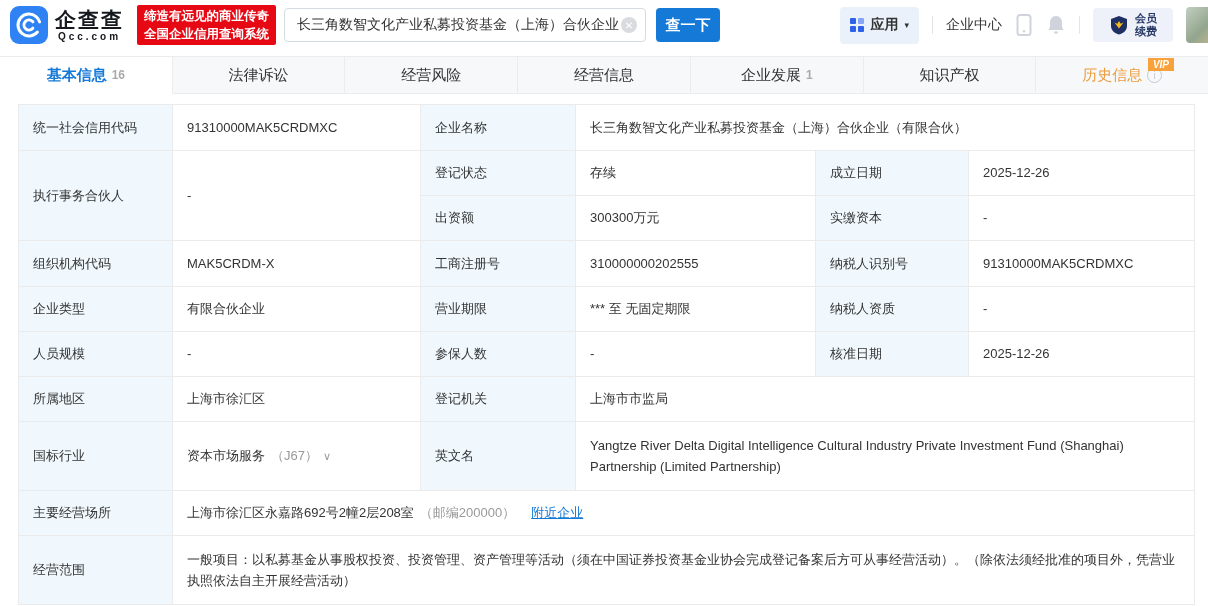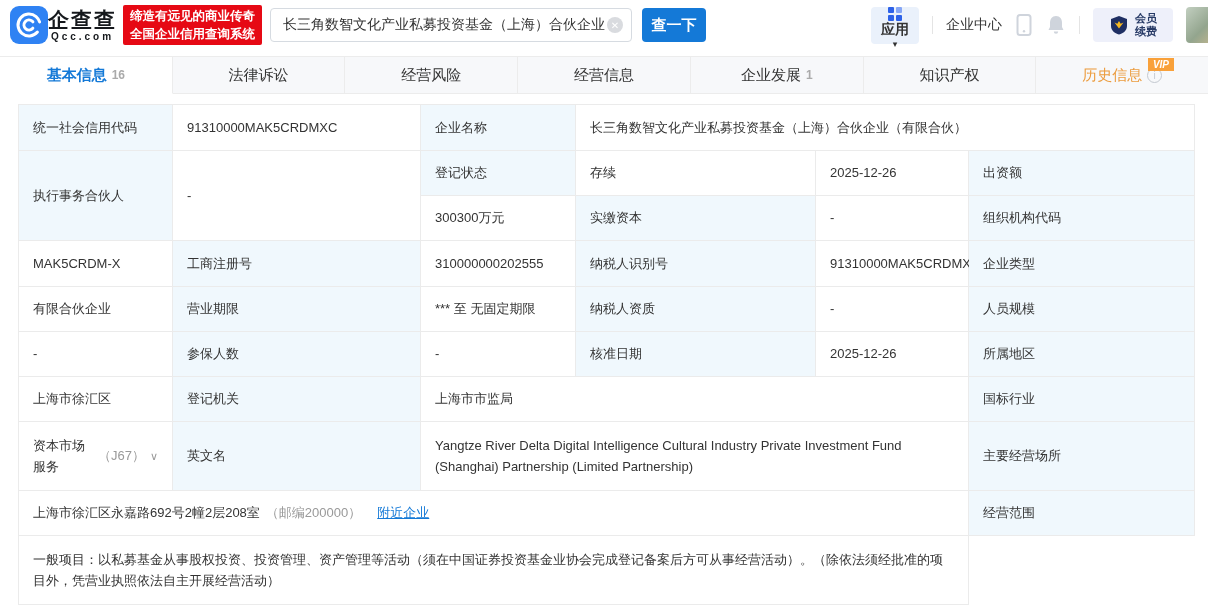--- a/index.html
+++ b/index.html
@@ -1,40 +1,40 @@
 <!DOCTYPE html>
 <html><head>
 <meta charset="utf-8">
 <style>
   * { margin:0; padding:0; box-sizing:border-box; }
   html,body { width:1208px; height:606px; overflow:hidden; background:#fff;
     font-family:"Liberation Sans","DejaVu Sans",sans-serif; color:#333; }
 
   
   .header { height:50px; display:flex; align-items:center; padding-left:10px; background:#fff; }
-  .logo-wrap { display:flex; align-items:center; }
+  .logo-wrap { display:flex; align-items:center; gap:7px; }
   .brand-col { display:flex; flex-direction:column; align-items:center; }
   .brand { font-size:21px; font-weight:bold; color:#15181c; letter-spacing:2px; line-height:22px; }
   .brand-domain { font-size:10px; font-weight:bold; color:#15181c; letter-spacing:3px; line-height:11px; }
   .slogan { margin-left:6px; background:#e60914; color:#fff; font-size:12.5px; font-weight:bold;
     line-height:18px; padding:2px 7px; border-radius:2px; white-space:nowrap; }
 
   .search-area { display:flex; align-items:center; margin-left:8px; }
   .search-box { width:362px; height:34px; border:1px solid #d6dbe1; border-radius:4px;
     display:flex; align-items:center; padding:0 8px 0 12px; }
   .search-box input { border:none; outline:none; flex:1; font-size:14px; color:#333; background:transparent;
     font-family:inherit; }
   .clear-icon { width:16px; height:16px; border-radius:50%; background:#d9dbdf; color:#fff; font-size:10px;
     display:flex; align-items:center; justify-content:center; cursor:pointer; flex:none; }
   .search-btn { margin-left:10px; width:64px; height:34px; background:#1479d7; color:#fff; font-size:15px;
     font-weight:bold; border:none; border-radius:4px; cursor:pointer; font-family:inherit; }
 
   .header-right { margin-left:auto; display:flex; align-items:center; gap:13px; }
   .apps-pill { background:#eaf1fb; border-radius:4px; height:37px; padding:0 10px; display:flex;
-    align-items:center; font-size:14px; font-weight:bold; color:#333; cursor:pointer;flex-direction:column; }
+    align-items:center; gap:6px; font-size:14px; font-weight:bold; color:#333; cursor:pointer; }
   .grid-icon { width:14px; height:14px; display:grid; grid-template-columns:6px 6px; grid-template-rows:6px 6px; gap:2px; }
   .grid-icon i { background:#2e62e8; border-radius:1px; }
   .grid-icon i:nth-child(2){ background:#86a6f5; }
   .caret { font-size:9px; color:#333; }
   .vdiv { width:1px; height:18px; background:#e4e4e4; }
   .nav-text { font-size:14px; color:#333; cursor:pointer; }
   .dev-icon svg, .bell-icon svg { display:block; }
   .member-pill { background:#eef0fa; border-radius:4px; padding:4px 16px; display:flex; align-items:center;
     gap:6px; cursor:pointer; }
   .member-text { font-size:11px; font-weight:bold; color:#273a66; line-height:13px; }
@@ -171,20 +171,21 @@
 
   <div class="cell lab">统一社会信用代码</div>
   <div class="cell">91310000MAK5CRDMXC</div>
   <div class="cell lab">企业名称</div>
   <div class="cell s3">长三角数智文化产业私募投资基金（上海）合伙企业（有限合伙）</div>
 
   <div class="cell lab rs2">执行事务合伙人</div>
   <div class="cell rs2">-</div>
   <div class="cell lab">登记状态</div>
   <div class="cell">存续</div>
+  <div class="cell lab">成立日期</div>
   <div class="cell">2025-12-26</div>
   <div class="cell lab">出资额</div>
   <div class="cell">300300万元</div>
   <div class="cell lab">实缴资本</div>
   <div class="cell">-</div>
 
   <div class="cell lab">组织机构代码</div>
   <div class="cell">MAK5CRDM-X</div>
   <div class="cell lab">工商注册号</div>
   <div class="cell">310000000202555</div>

